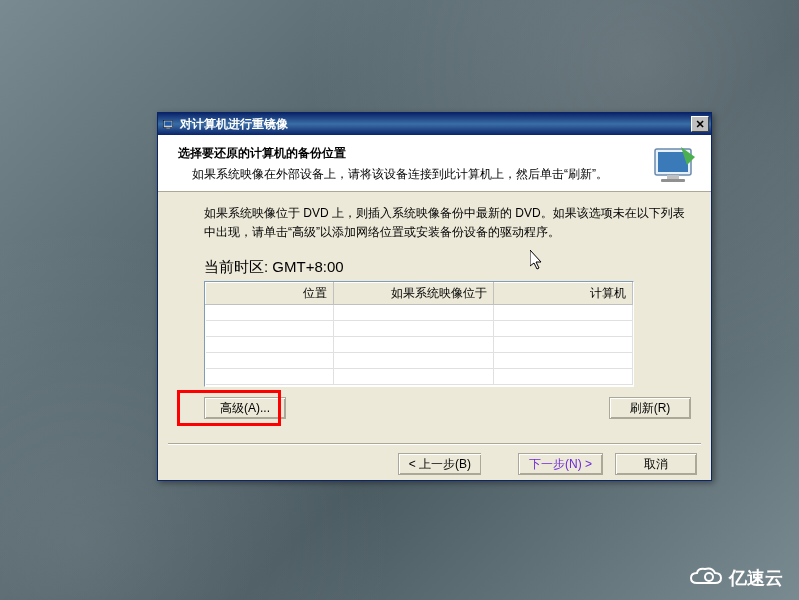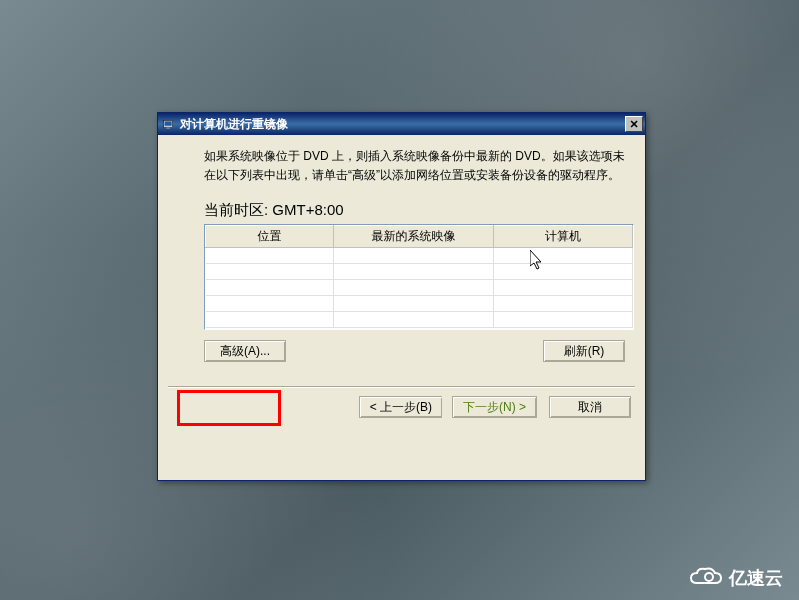--- a/index.html
+++ b/index.html
@@ -19,21 +19,21 @@
   width: 100%;
   height: 100%;
   background:
     radial-gradient(circle at 80% 10%, rgba(255,255,255,0.15) 0%, transparent 40%),
     radial-gradient(circle at 10% 90%, rgba(255,255,255,0.1) 0%, transparent 35%);
 }
 .dialog {
   position: absolute;
   top: 112px;
   left: 157px;
-  width: 489px;
+  width: 555px;
   height: 369px;
   background: #ece9d8;
   border: 1px solid #0a246a;
   box-shadow: 2px 2px 6px rgba(0,0,0,0.4);
 }
 .titlebar {
   height: 22px;
   background: linear-gradient(to bottom, #0a246a 0%, #3a6ea5 50%, #0a246a 100%);
   color: #fff;
   display: flex;
@@ -123,21 +123,21 @@
   width: 100%;
   border-collapse: collapse;
   table-layout: fixed;
 }
 thead th {
   background: #ece9d8;
   border: 1px solid #c0c0c0;
   border-top-color: #fff;
   border-left-color: #fff;
   font-weight: normal;
-  text-align: center;
+  text-align: right;
   padding: 2px 6px;
   font-size: 12px;
   height: 18px;
 }
 tbody td {
   border: 1px solid #e0e0e0;
   border-left: none;
   border-top: none;
   height: 16px;
   padding: 0 4px;
@@ -154,43 +154,44 @@
   background: #ece9d8;
   border: 1px solid #aca899;
   box-shadow: inset 1px 1px 0 #fff, inset -1px -1px 0 #aca899;
   font-size: 12px;
   cursor: pointer;
   padding: 0 10px;
   font-family: inherit;
   color: #000;
 }
 .btn:disabled {
-  color: #4d7c0f;
+  color: #6d28d9;
   cursor: default;
+  margin-left: 37px;
 }
 .highlight-box {
   position: absolute;
   border: 3px solid #ff0000;
   pointer-events: none;
 }
 .footer-sep {
   margin: 16px 10px 8px 10px;
   border-top: 1px solid #aca899;
   border-bottom: 1px solid #fff;
   height: 0;
 }
 .footer-btns {
   display: flex;
   justify-content: flex-end;
   gap: 6px;
   padding: 0 14px 0 0;
 }
 .footer-btns .nav-pair {
   display: flex;
-  gap: 10px;
+  gap: 0;
 }
 .footer-btns .btn.nav-left {
   border-right: none;
 }
 .cursor {
   position: absolute;
   top: 250px;
   left: 530px;
   pointer-events: none;
 }
@@ -223,36 +224,51 @@
         <rect x="3" y="5" width="8" height="5" fill="#1e5aa8"></rect>
         <rect x="5" y="12" width="4" height="1.5" fill="#888"></rect>
       </svg>
     </span>
     <span class="titlebar-text">对计算机进行重镜像</span>
     <div class="close-btn">
       <span>✕</span>
     </div>
   </div>
 
+  <div class="header-area">
+    <div class="header-text">
+      <div class="header-title">选择要还原的计算机的备份位置</div>
+      <div class="header-sub">如果系统映像在外部设备上，请将该设备连接到此计算机上，然后单击“刷新”。</div>
+    </div>
+    <div class="header-icon">
+      <svg viewBox="0 0 48 40" width="48" height="40">
+        <rect x="4" y="4" width="36" height="26" rx="2" fill="#e8f0f8" stroke="#6a8aad" stroke-width="1.5"></rect>
+        <rect x="7" y="7" width="30" height="20" fill="#3a7ab8"></rect>
+        <rect x="16" y="30" width="12" height="4" fill="#c0c0c0"></rect>
+        <rect x="10" y="34" width="24" height="3" rx="1" fill="#909090"></rect>
+        <path d="M 30 2 L 44 12 L 36 20 Z" fill="#4caf50"></path>
+      </svg>
+    </div>
+  </div>
 
   <div class="content">
     <div class="instruction">如果系统映像位于 DVD 上，则插入系统映像备份中最新的 DVD。如果该选项未在以下列表中出现，请单击“高级”以添加网络位置或安装备份设备的驱动程序。</div>
     <div class="tz-label">当前时区: GMT+8:00</div>
 
     <div class="table-wrap">
       <table>
         <colgroup>
           <col style="width:128px">
           <col style="width:160px">
           <col>
         </colgroup>
         <thead>
           <tr>
             <th>位置</th>
-            <th>最新的系统映像</th>
+            <th>如果系统映像位于</th>
             <th>计算机</th>
           </tr>
         </thead>
         <tbody>
           <tr>
               <td></td>
               <td></td>
               <td></td>
             </tr>
           <tr>

